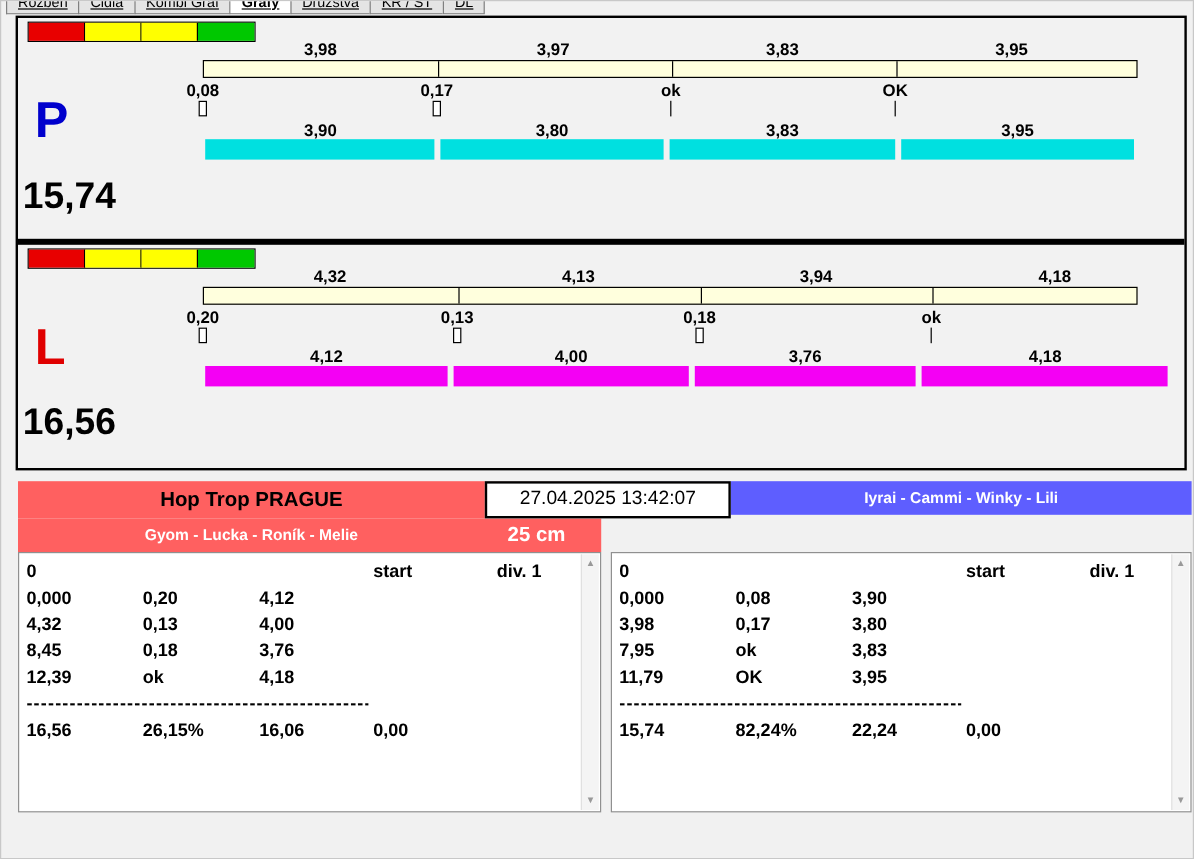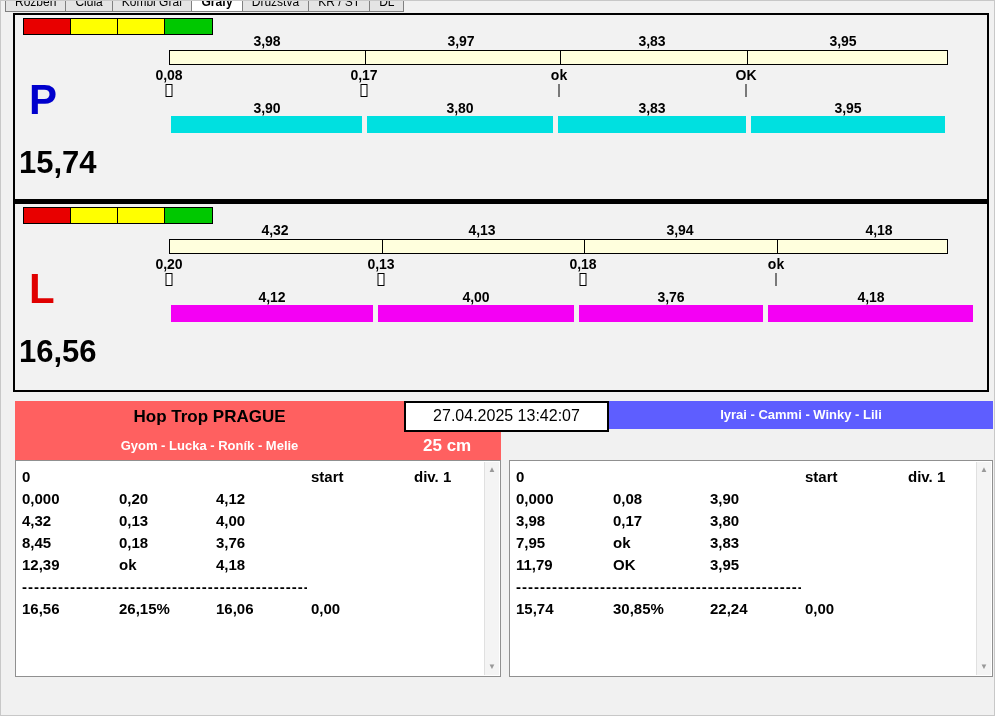--- a/index.html
+++ b/index.html
@@ -1,21 +1,21 @@
 <!DOCTYPE html>
 <html><head>
 <meta charset="utf-8">
 <style>
   *{margin:0;padding:0;box-sizing:border-box;}
   html,body{background:#ffffff;}
   body{font-family:"Liberation Sans",sans-serif;color:#000;}
   #window{position:relative;width:995px;height:716px;background:#f1f1f1;border:1px solid #c8c8c8;overflow:hidden;}
 
   
-  #tabbar{position:absolute;left:4px;top:0;right:8px;height:11px;overflow:hidden;display:flex;}
+  #tabbar{position:absolute;left:4px;top:0;right:8px;height:11px;overflow:hidden;display:flex;text-decoration:underline;}
   .tab{height:22px;margin-top:-11px;line-height:22px;padding:0 9px;font-size:12px;background:#e4e4e4;
        border:1px solid #808080;border-right:none;white-space:nowrap;cursor:default;}
   .tab:last-child{border-right:1px solid #808080;}
   .tab.active{background:#ffffff;font-weight:bold;}
 
   
   #lanes{position:absolute;left:12px;top:12px;width:976px;height:379px;border:2px solid #000;background:#f2f2f2;}
   .lane{position:absolute;left:0;right:0;}
   #lane-p{top:0;height:184px;}
   #lane-divider{position:absolute;top:184px;left:0;right:0;height:5px;background:#000;}
@@ -278,21 +278,21 @@
             <div class="rrow">
               <span>11,79</span>
               <span>OK</span>
               <span>3,95</span>
               <span></span>
               <span></span>
             </div>
             <div class="rsep">--------------------------------------------------</div>
             <div class="rrow">
               <span>15,74</span>
-              <span>30,85%</span>
+              <span>82,24%</span>
               <span>22,24</span>
               <span>0,00</span>
               <span></span>
             </div>
           </div>
         <div class="vscroll">
           <div class="sarrow up">▲</div>
           <div class="sarrow down">▼</div>
         </div>
       </div>

